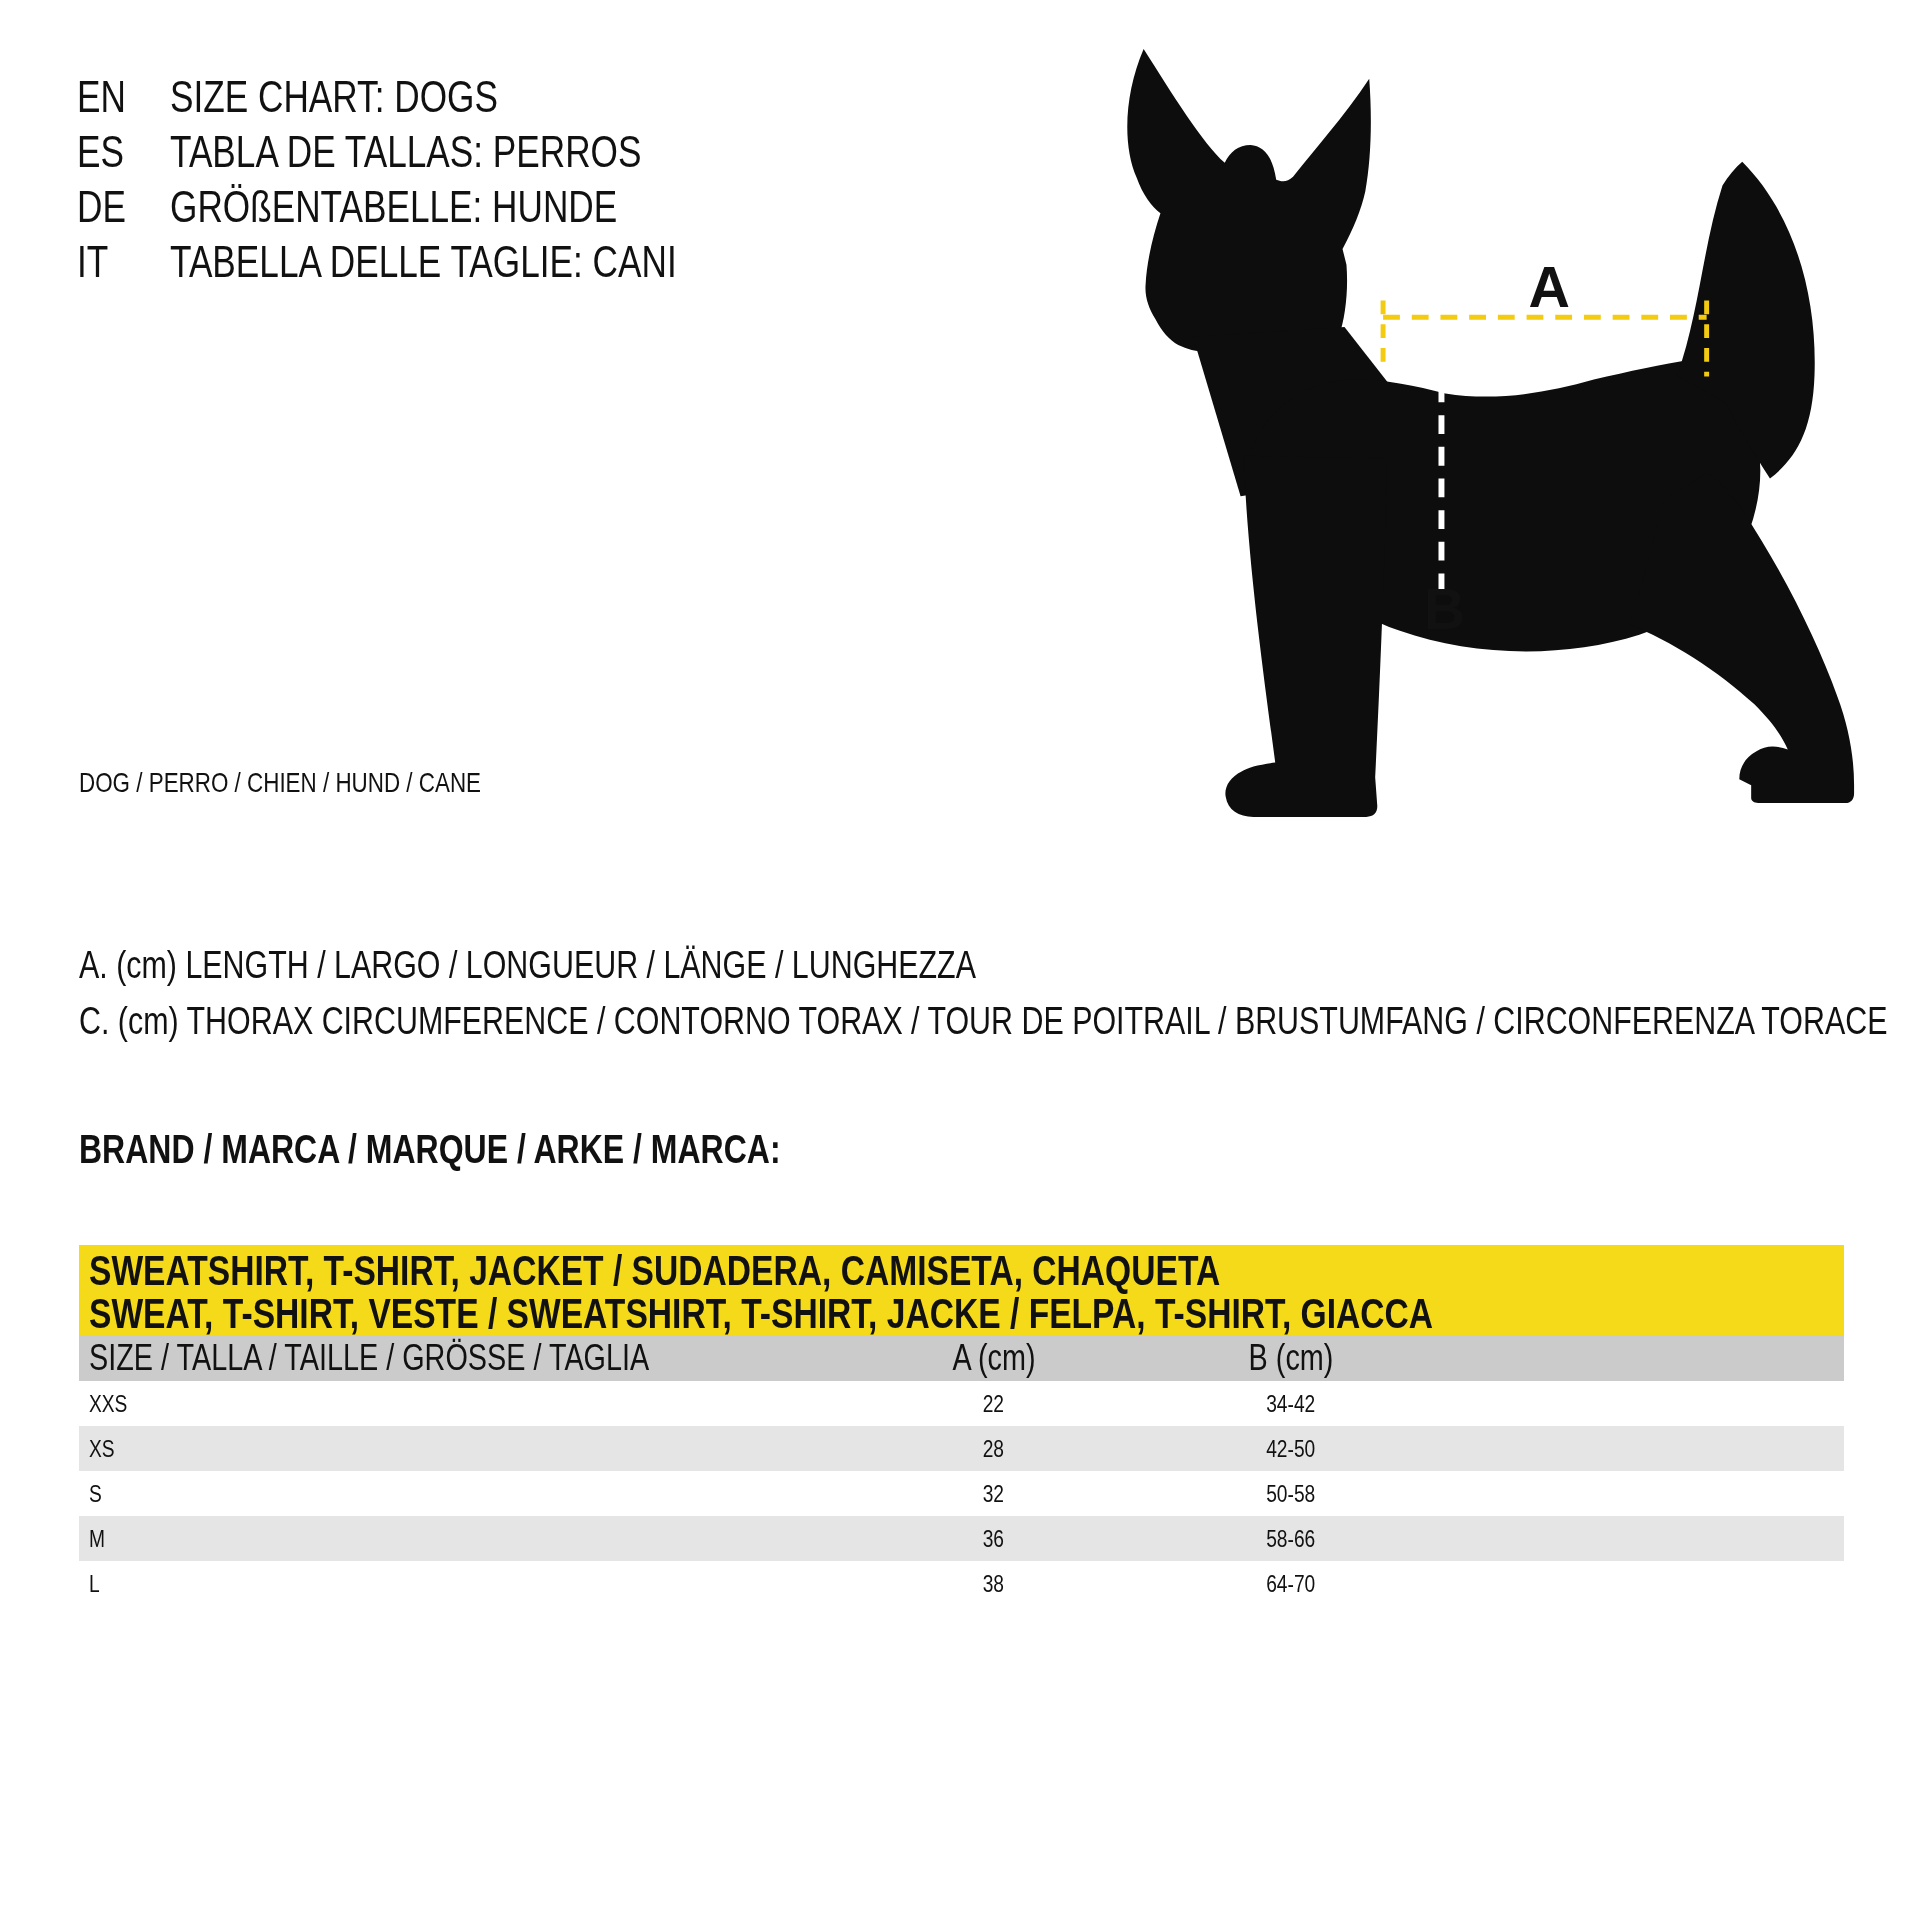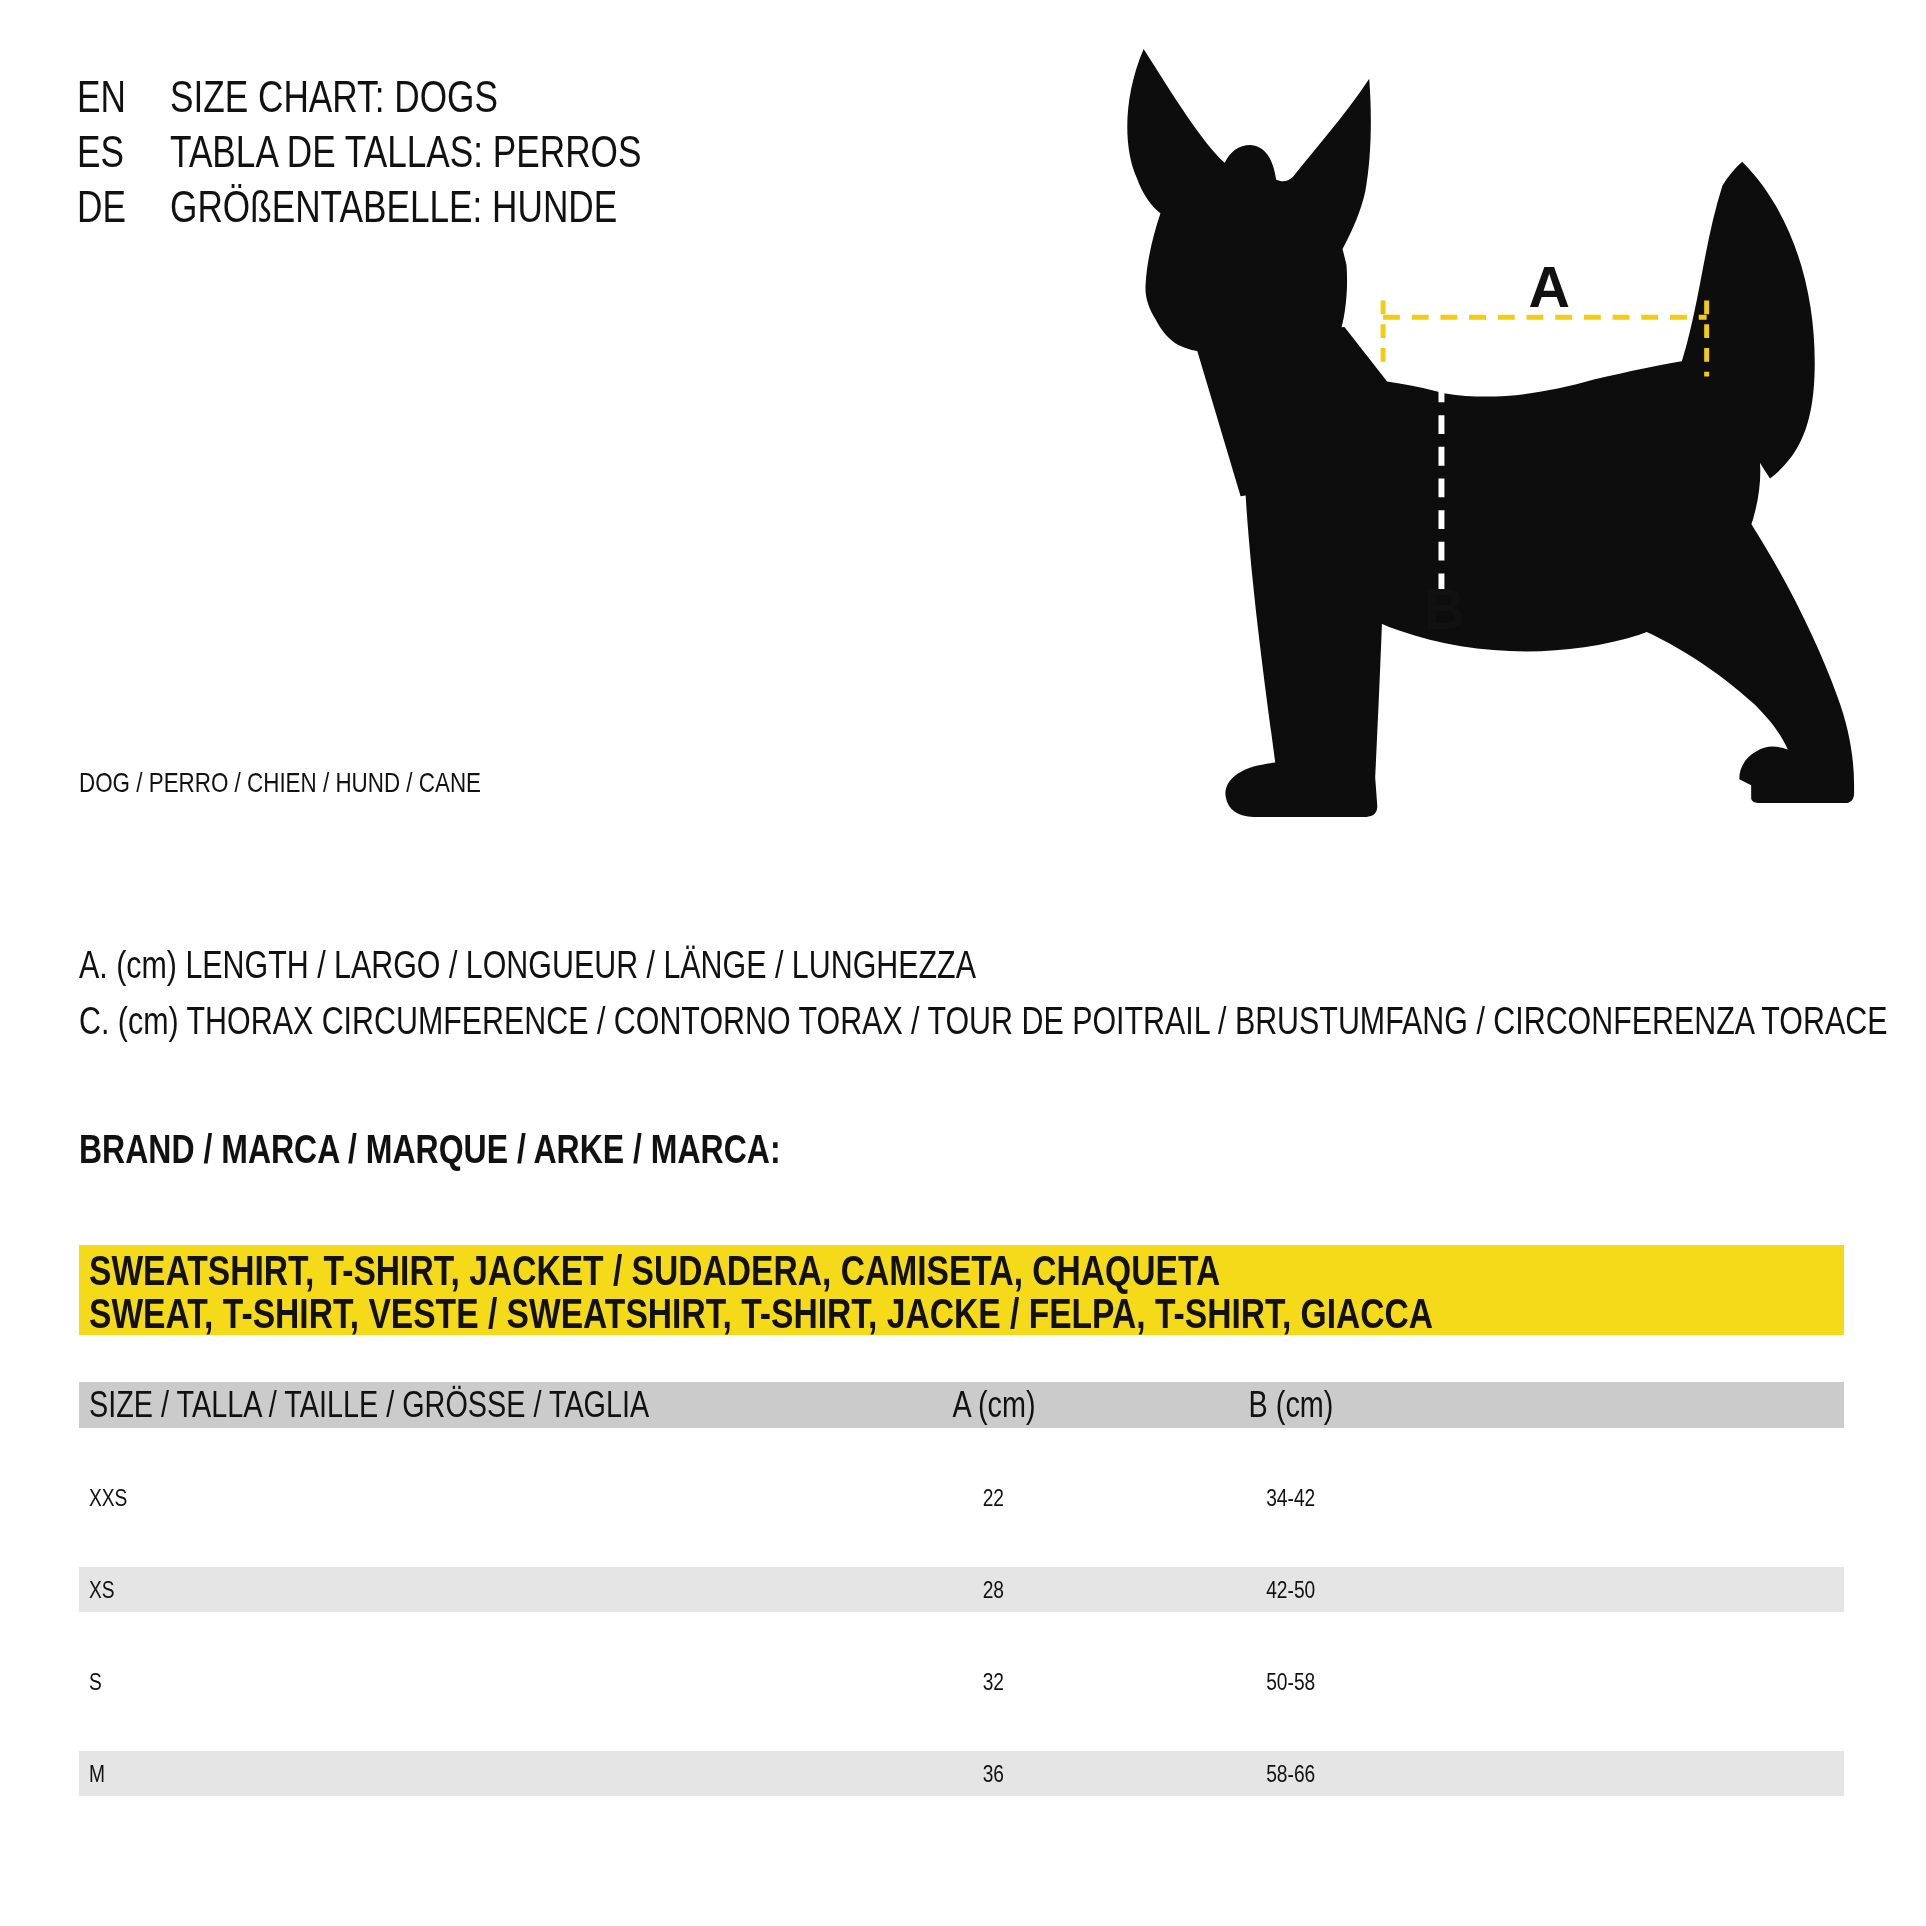--- a/index.html
+++ b/index.html
@@ -43,21 +43,20 @@
     background:#F5DA1A;
     height:90px;
     padding:4px 0 0 10px;
     box-sizing:border-box;
     font-weight:700;font-size:42px;line-height:43px;
   }
   .t-grid{
     display:grid;
     grid-template-columns:766px 297px 297px 1fr;
     align-items:center;
-    margin-top:47px;
   }
   .t-head{background:#CBCBCB;height:46px;font-size:36px;}
   .t-row{height:45px;font-size:24px;}
   .t-row.alt{background:#e5e5e5;}
   .cell-size{padding-left:10px;}
   .cell-num{text-align:center;}
 </style>
 </head>
 <body>
 
@@ -68,20 +67,24 @@
       <span class="code"><span class="cond">EN</span></span>
       <span><span class="cond">SIZE CHART: DOGS</span></span>
     </div>
     <div class="lang-row">
       <span class="code"><span class="cond">ES</span></span>
       <span><span class="cond">TABLA DE TALLAS: PERROS</span></span>
     </div>
     <div class="lang-row">
       <span class="code"><span class="cond">DE</span></span>
       <span><span class="cond">GRÖßENTABELLE: HUNDE</span></span>
+    </div>
+    <div class="lang-row">
+      <span class="code"><span class="cond">IT</span></span>
+      <span><span class="cond">TABELLA DELLE TAGLIE: CANI</span></span>
     </div>
   </div>
 
   <div class="dog-figure">
     <svg viewBox="0 0 760 800">
       <g fill="#0d0d0d">
         <path d="M35,14
           C16,58 13,110 28,144
           C34,161 43,173 52,180
           C44,204 38,230 37,252

